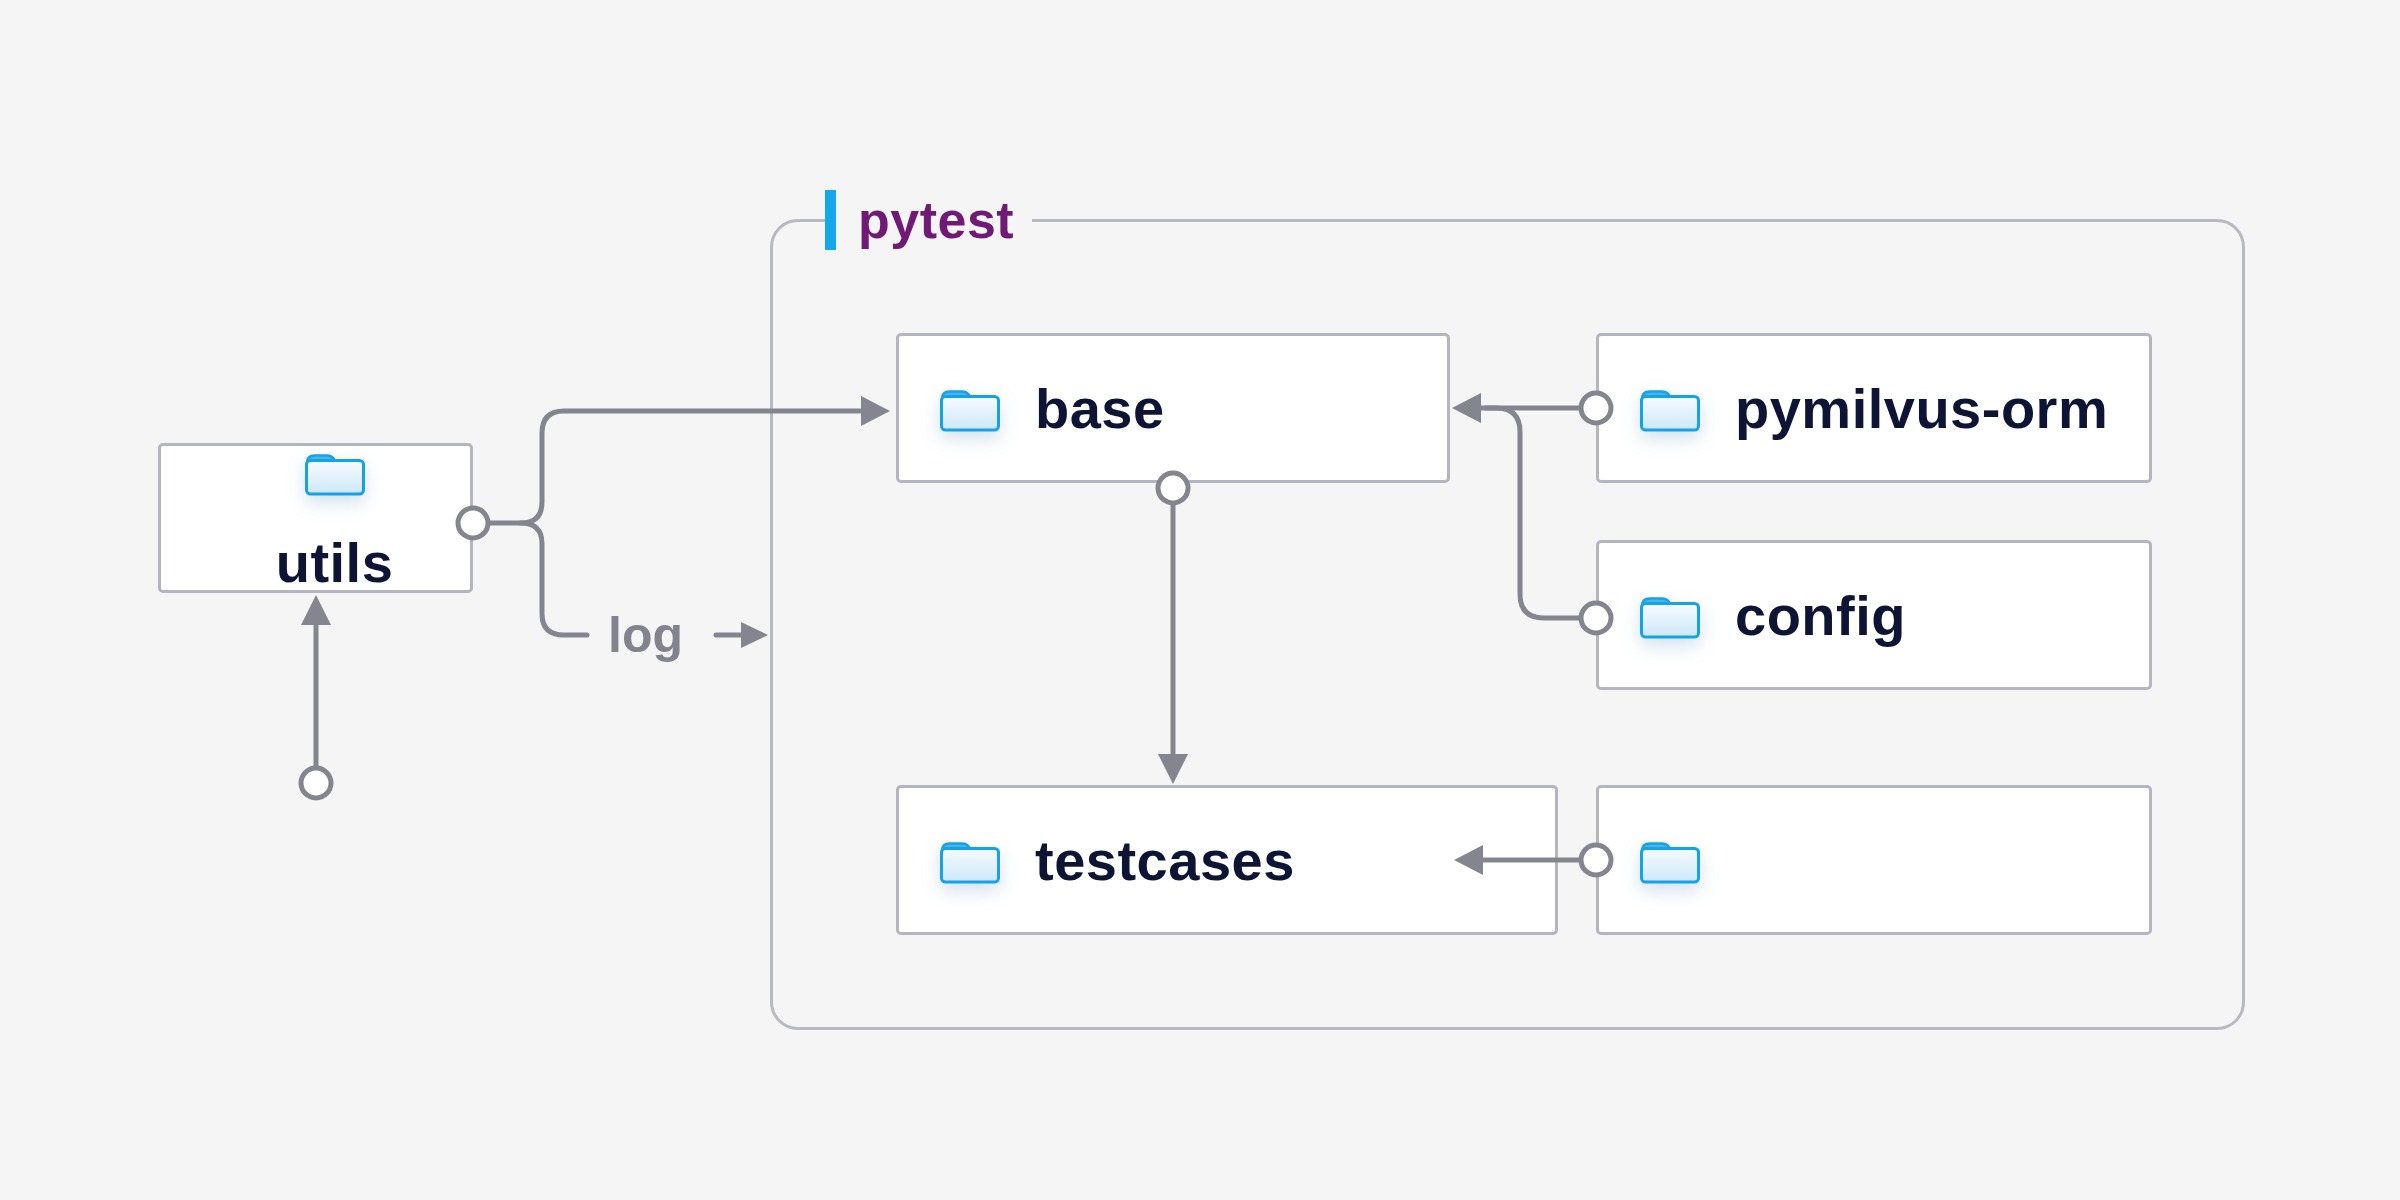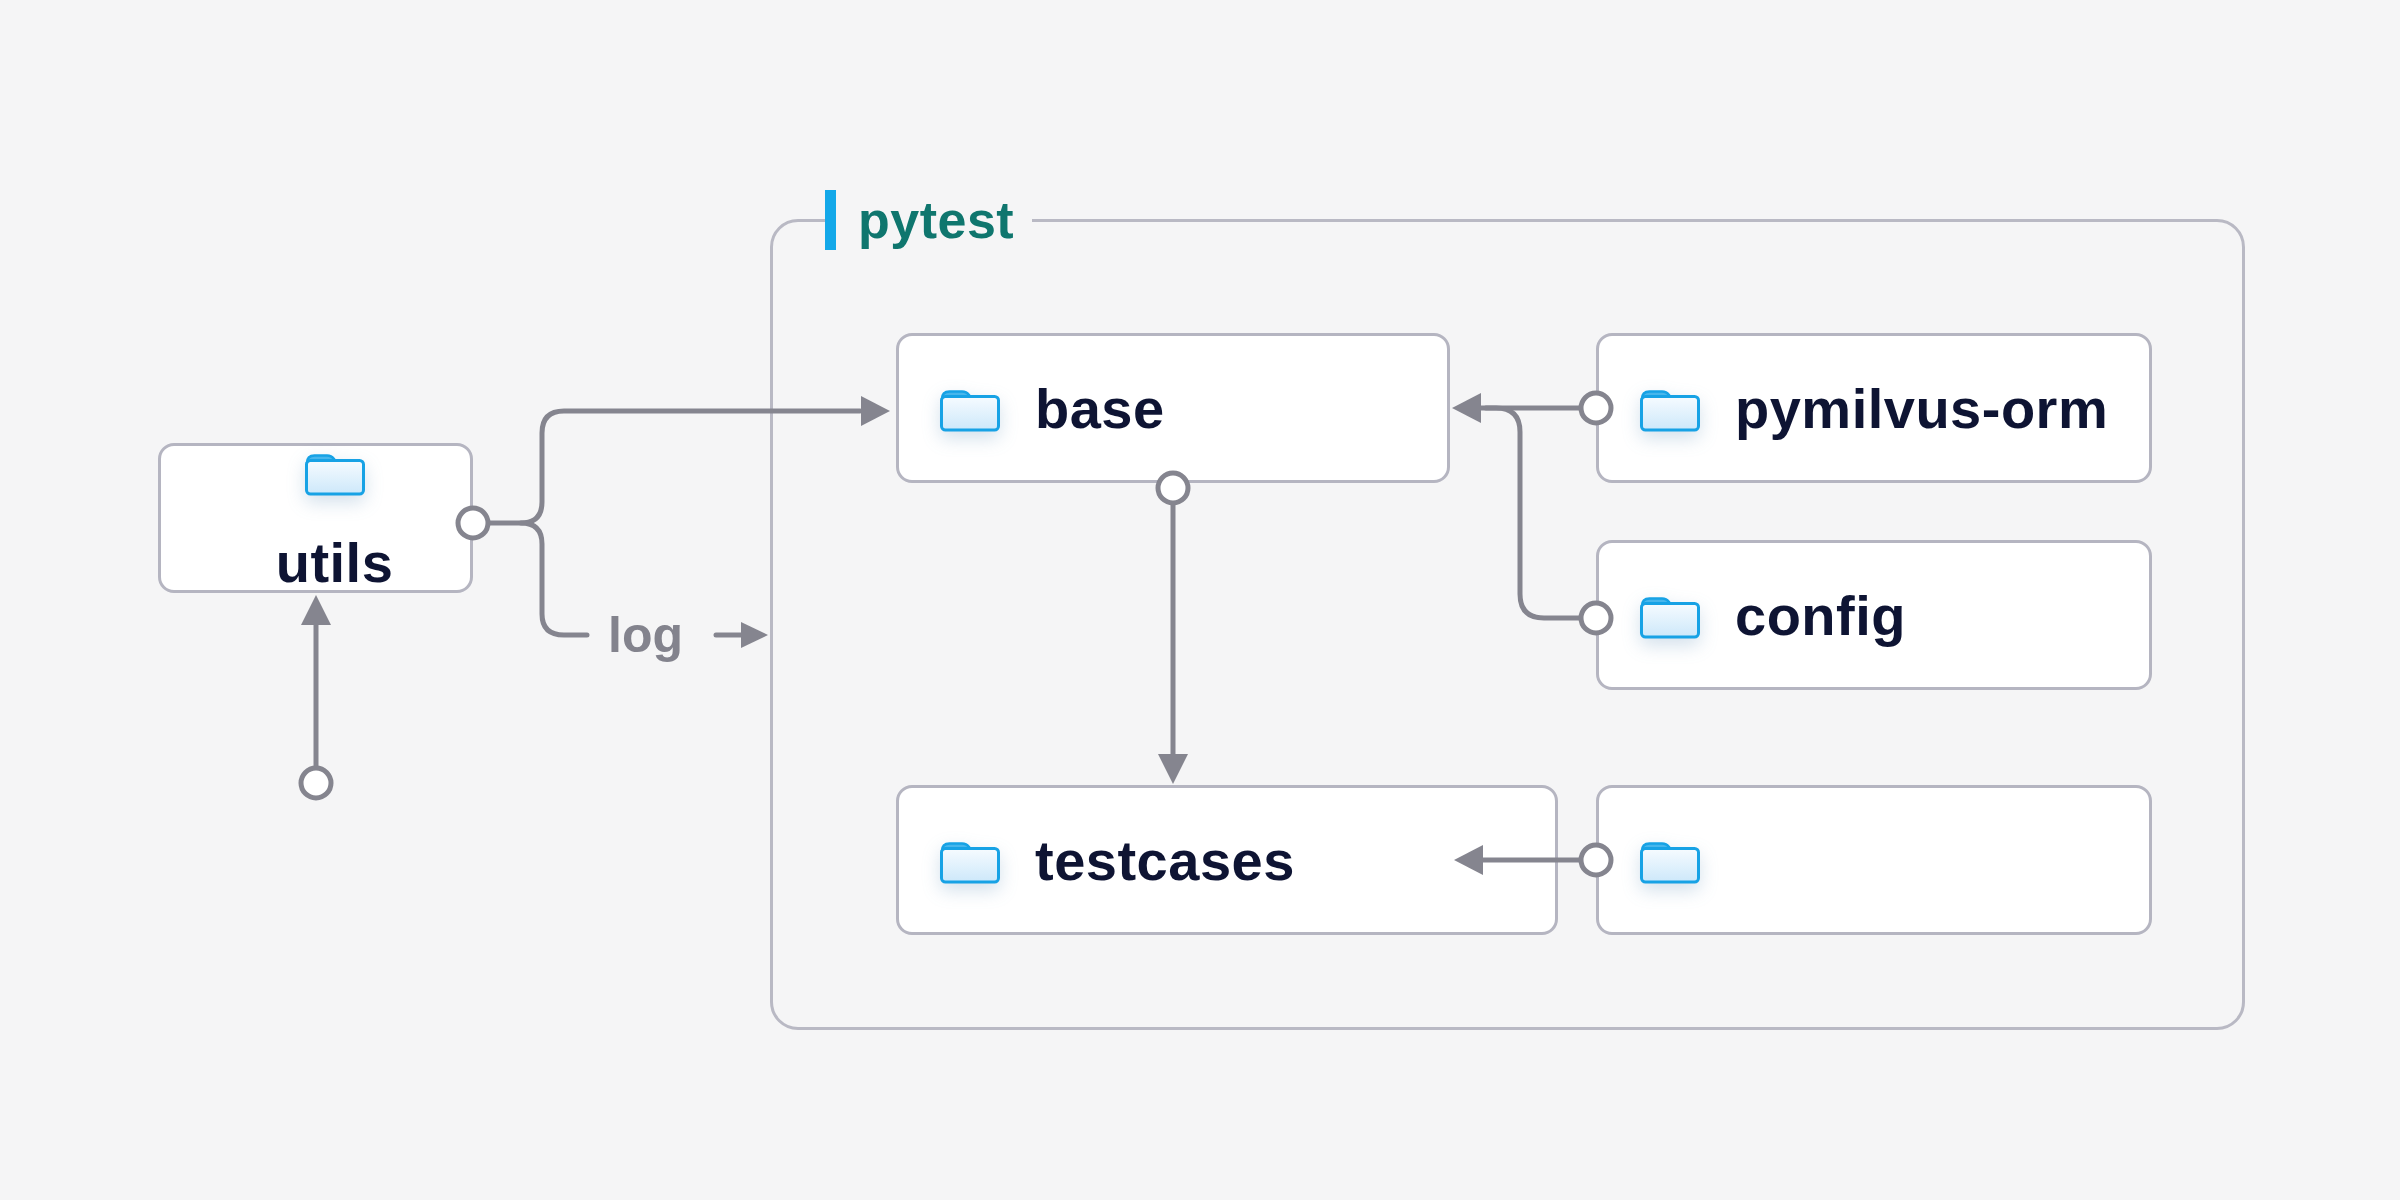--- a/index.html
+++ b/index.html
@@ -14,21 +14,21 @@
     background: #f5f5f6;
     font-family: "Liberation Sans", sans-serif;
     overflow: hidden;
   }
   
   .node {
     position: absolute;
     height: 150px;
     background: #ffffff;
     border: 3px solid #b5b5c1;
-    border-radius: 16px;
+    border-radius: 5px;
     box-sizing: border-box;
     display: flex;
     align-items: center;
     gap: 32px;
     padding-left: 38px;
   }
   .node .label {
     font-size: 56px;
     font-weight: 700;
     color: #0e1433;
@@ -64,21 +64,21 @@
     padding: 0 18px 0 0;
   }
   .group-label .bar {
     width: 11px;
     height: 60px;
     background: #13a8e9;
   }
   .group-label .label {
     font-size: 52px;
     font-weight: 700;
-    color: #0f766e;
+    color: #701a75;
     letter-spacing: 0.5px;
   }
   
   #edges {
     position: absolute;
     left: 0;
     top: 0;
     width: 2400px;
     height: 1200px;
     pointer-events: none;

